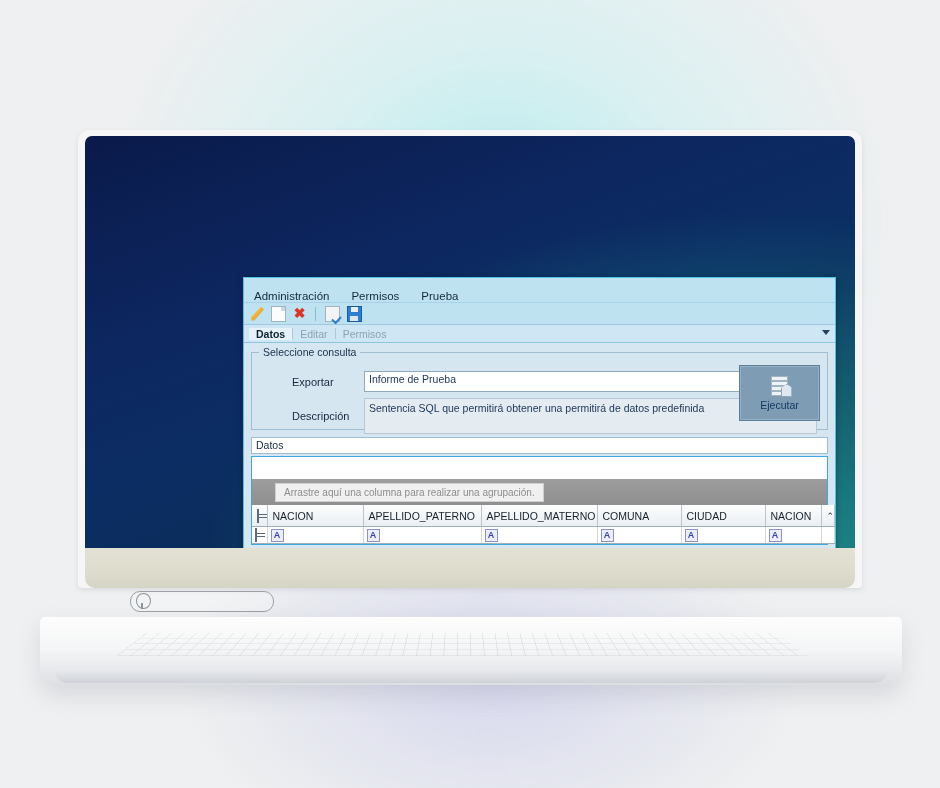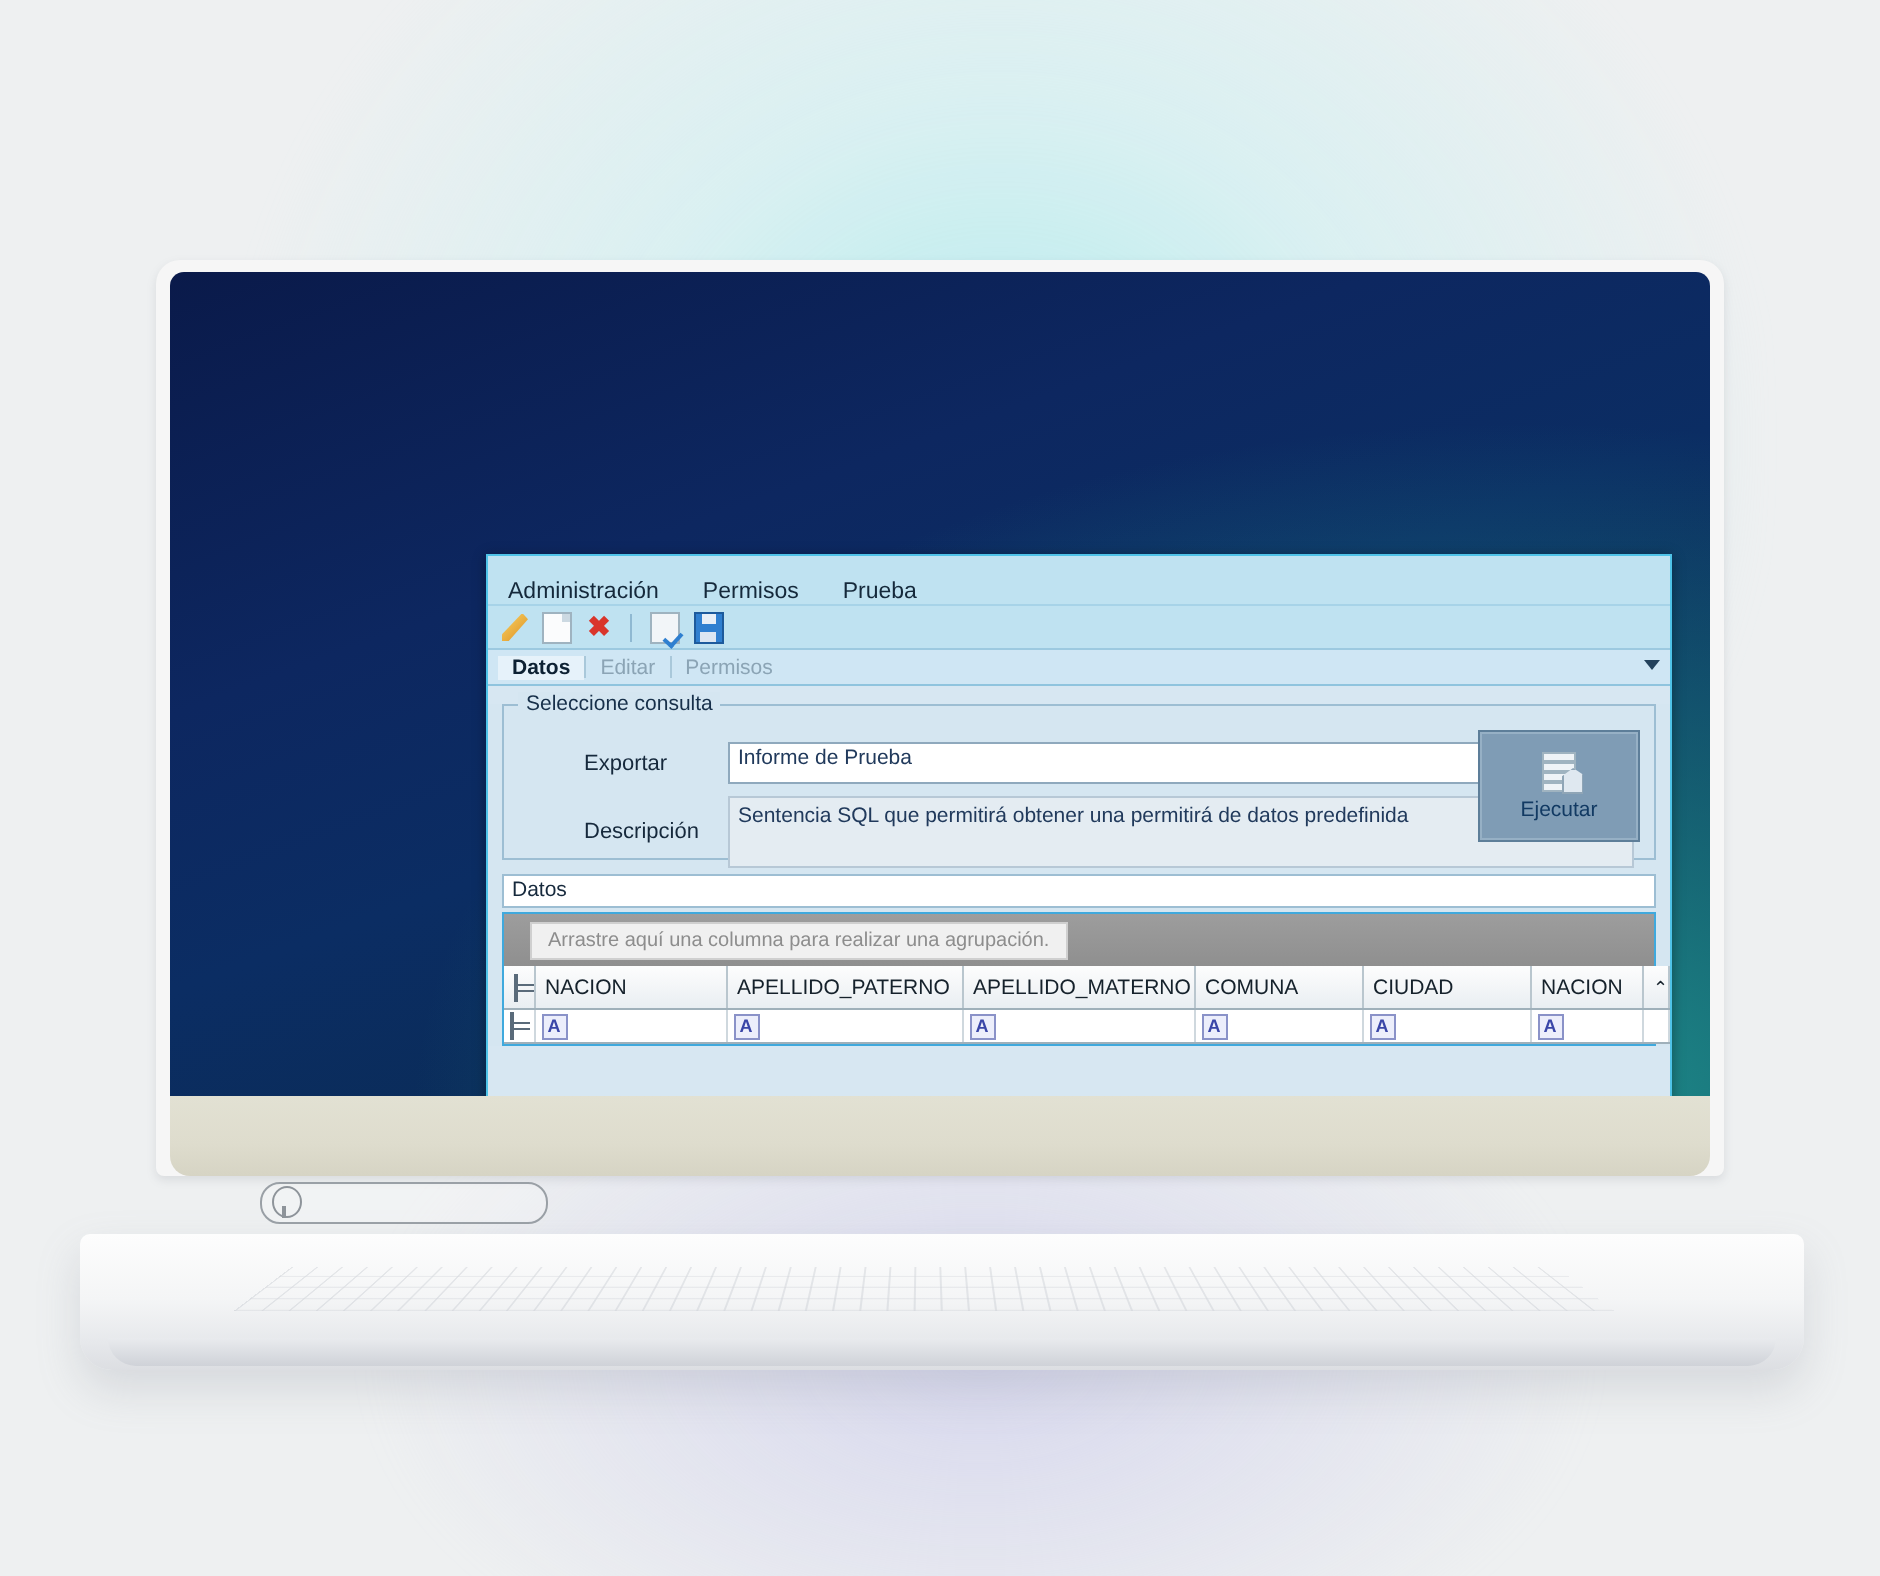--- a/index.html
+++ b/index.html
@@ -185,21 +185,21 @@
 
   .datos-hdr{
     margin:7px 3px 0 3px;height:15px;background:#ffffff;border:1px solid #9dbed3;
     font-size:10.5px;color:#16293c;padding-left:4px;line-height:15px;
   }
   .grid{
     margin:2px 3px 0 3px;border:1px solid #3fa9dd;background:#fff;
   }
   .groupband{
     height:26px;background:linear-gradient(180deg,#9d9d9d,#8f8f8f);
-    display:flex;align-items:center;padding-left:13px;
+    display:flex;align-items:center;padding-left:23px;margin-top:22px;
   }
   .groupband-box{
     background:#f0f0f0;border:1px solid #cfcfcf;color:#8d8d8d;font-size:10px;
     padding:3px 8px;
   }
   table.dg{border-collapse:collapse;width:100%;table-layout:fixed;font-size:10.5px;}
   table.dg th{
     background:linear-gradient(180deg,#fdfdfd,#e9eef2);
     border-right:1px solid #b9c6ce;border-bottom:1px solid #9fb0ba;
     text-align:left;font-weight:normal;color:#15212b;padding:3px 5px;height:15px;

